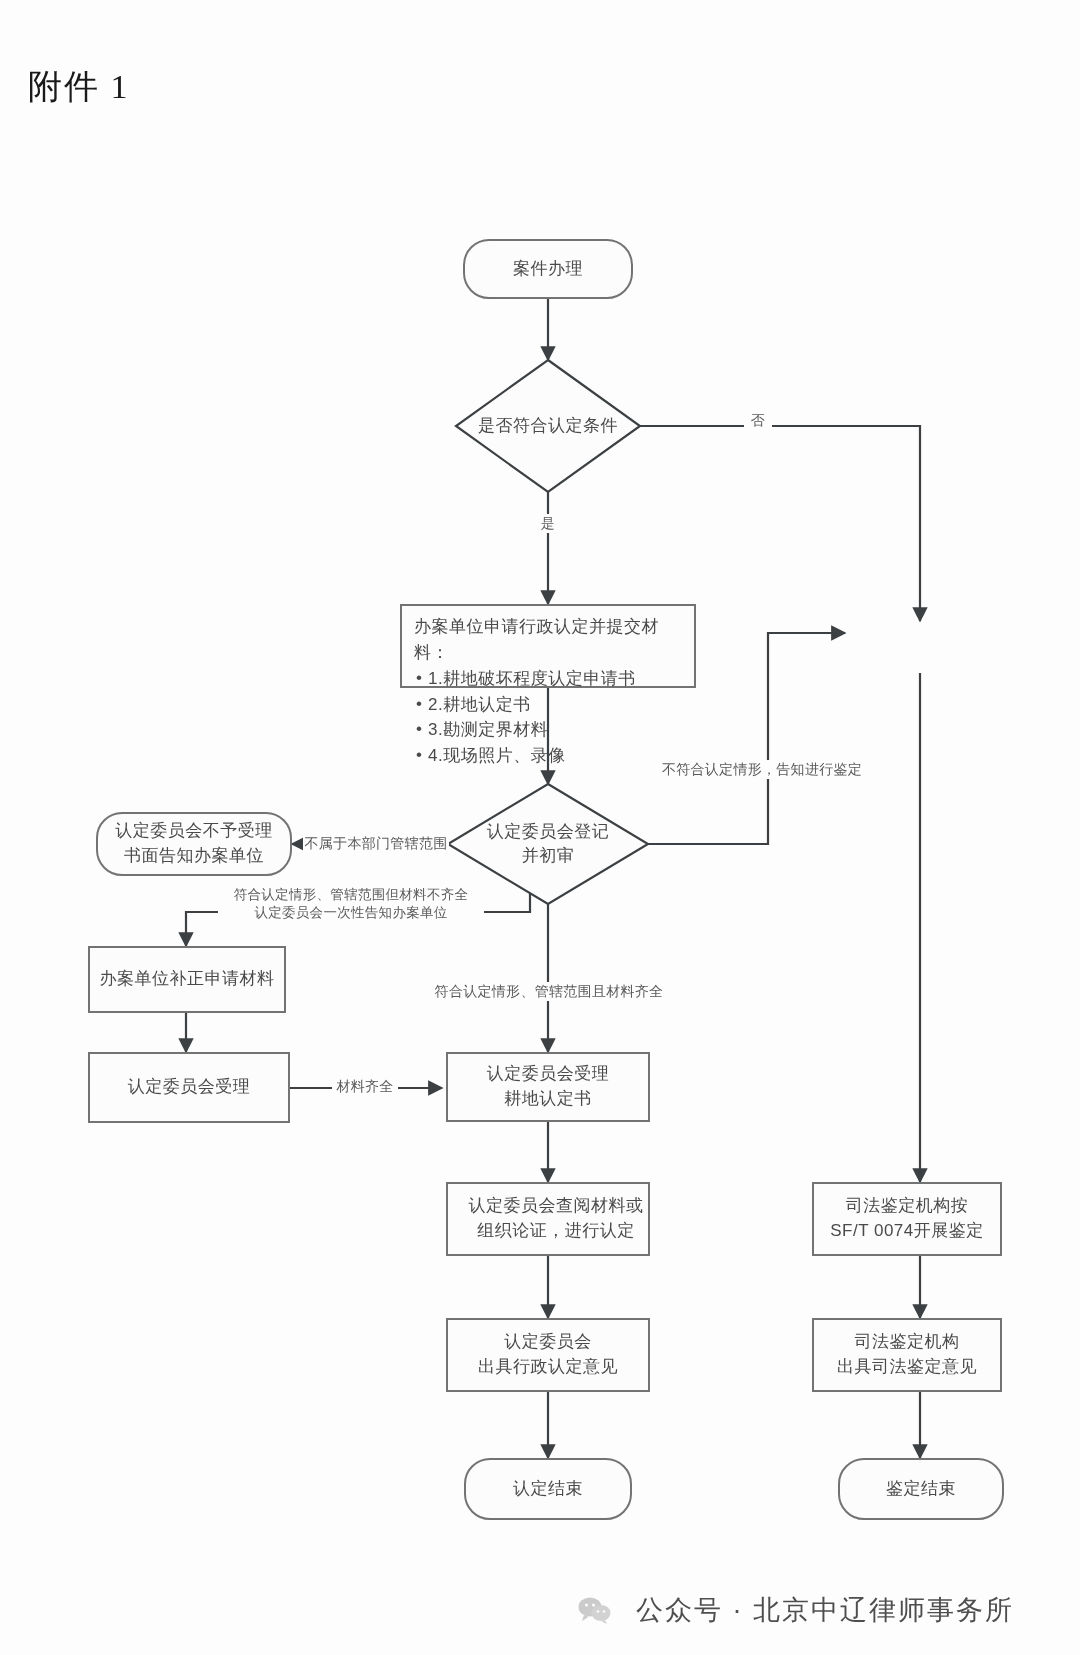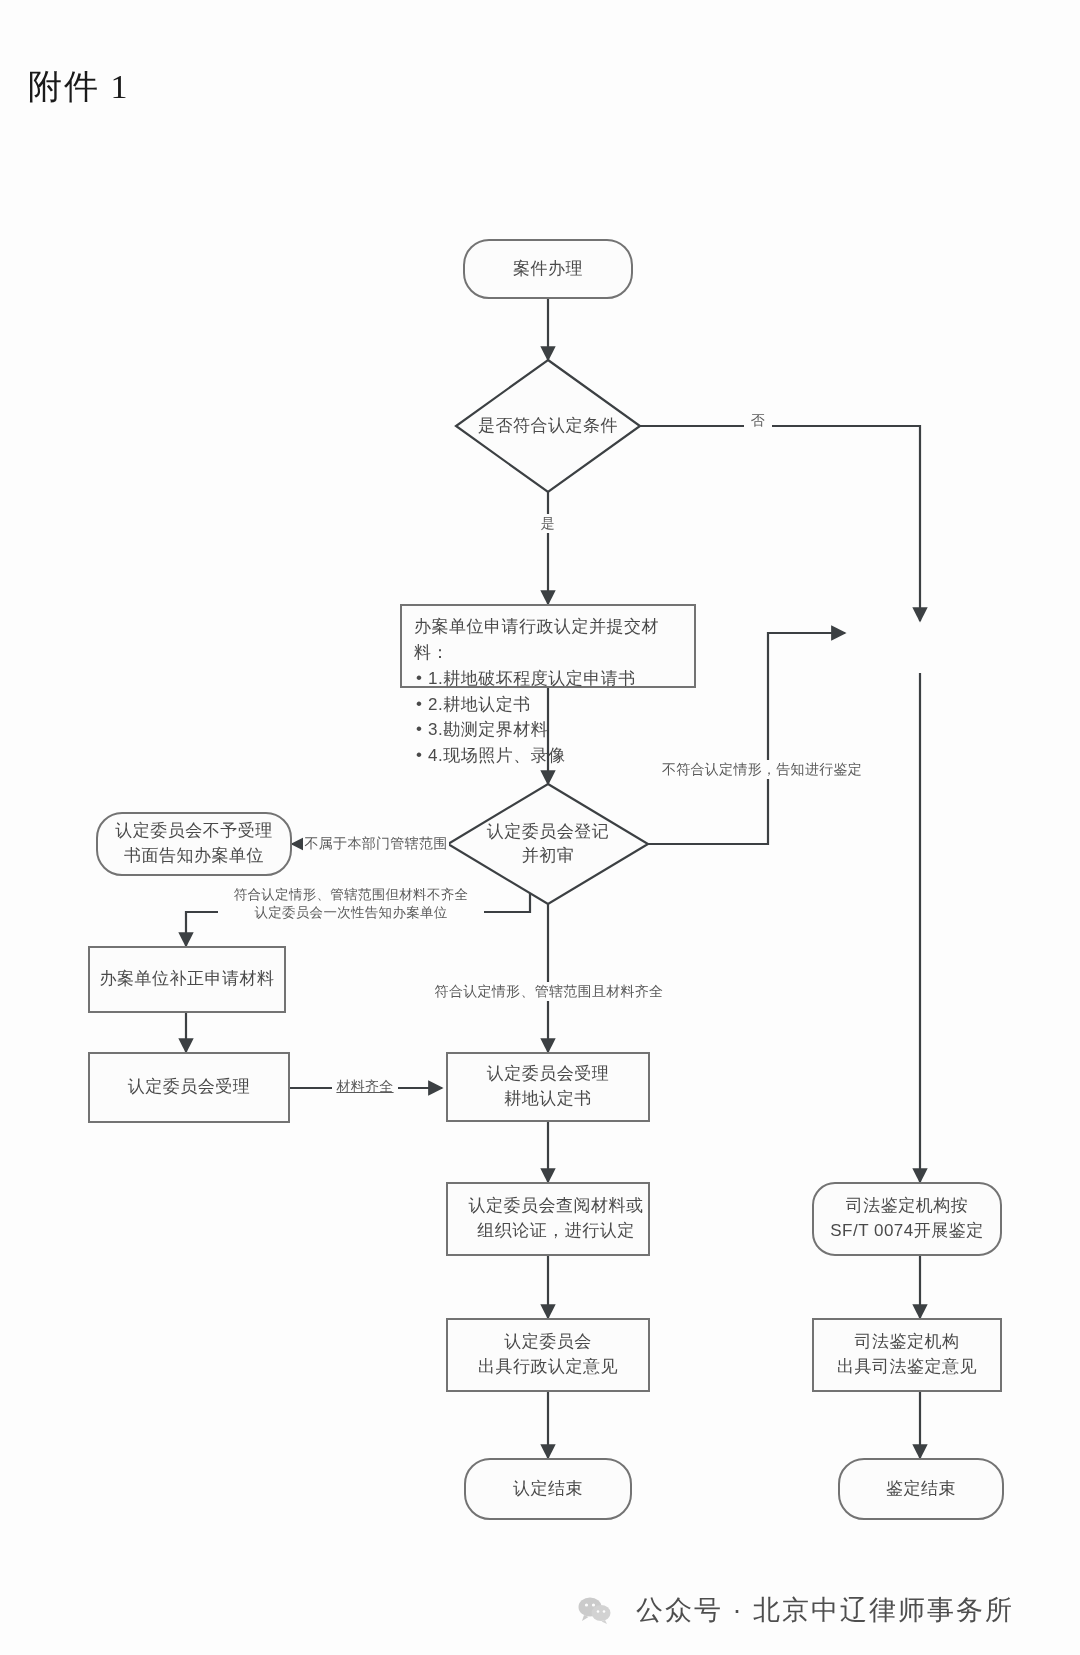--- a/index.html
+++ b/index.html
@@ -220,42 +220,42 @@
 耕地认定书</div>
 
     <div class="node" style="left:446px; top:1182px; width:204px; height:74px;padding-left:16px;">认定委员会查阅材料或
 组织论证，进行认定</div>
 
     <div class="node" style="left:446px; top:1318px; width:204px; height:74px;">认定委员会
 出具行政认定意见</div>
 
     <div class="node rounded" style="left:464px; top:1458px; width:168px; height:62px;">认定结束</div>
 
-    <div class="node" style="left:812px; top:1182px; width:190px; height:74px;border-radius:23px;">司法鉴定机构按
+    <div class="node" style="left:812px; top:1182px; width:190px; height:74px;">司法鉴定机构按
 SF/T 0074开展鉴定</div>
 
     <div class="node" style="left:812px; top:1318px; width:190px; height:74px;">司法鉴定机构
 出具司法鉴定意见</div>
 
     <div class="node rounded" style="left:838px; top:1458px; width:166px; height:62px;">鉴定结束</div>
 
     <div class="edge-label yn" style="left:534px; top:514px; width:28px;">是</div>
 
     <div class="edge-label yn" style="left:744px; top:411px; width:28px;">否</div>
 
     <div class="edge-label" style="left:652px; top:760px; width:220px;">不符合认定情形，告知进行鉴定</div>
 
     <div class="edge-label" style="left:303px; top:834px; width:146px;">不属于本部门管辖范围</div>
 
     <div class="edge-label small" style="left:218px; top:886px; width:266px;">符合认定情形、管辖范围但材料不齐全
 认定委员会一次性告知办案单位</div>
 
     <div class="edge-label" style="left:424px; top:970px; width:250px;margin-top:12px;">符合认定情形、管辖范围且材料齐全</div>
 
-    <div class="edge-label" style="left:332px; top:1077px; width:66px;text-decoration:underline;">材料齐全</div>
+    <div class="edge-label" style="left:332px; top:1077px; width:66px;">材料齐全</div>
 
   </div>
 
   <div id="watermark">
     <span class="wx">
       <svg width="34" height="28" viewBox="0 0 34 28">
         <ellipse cx="12" cy="11" rx="11.5" ry="9.5" fill="#c7c7c7"></ellipse>
         <path d="M6 19 L4 25 L10.5 21 Z" fill="#c7c7c7"></path>
         <circle cx="8.5" cy="9" r="1.6" fill="#fdfdfd"></circle>
         <circle cx="15.5" cy="9" r="1.6" fill="#fdfdfd"></circle>

